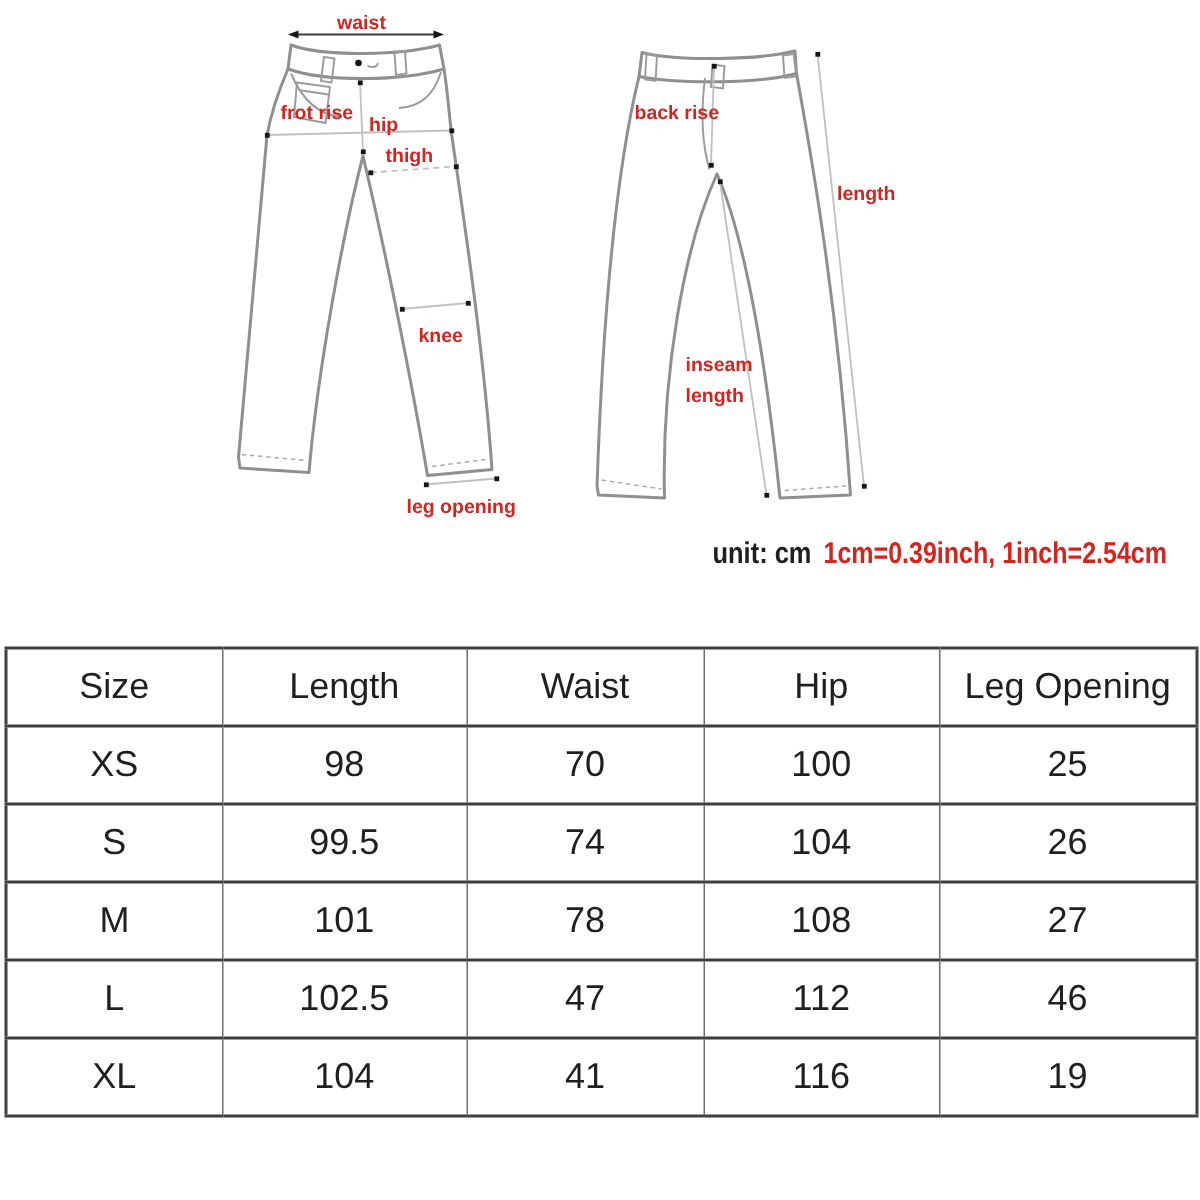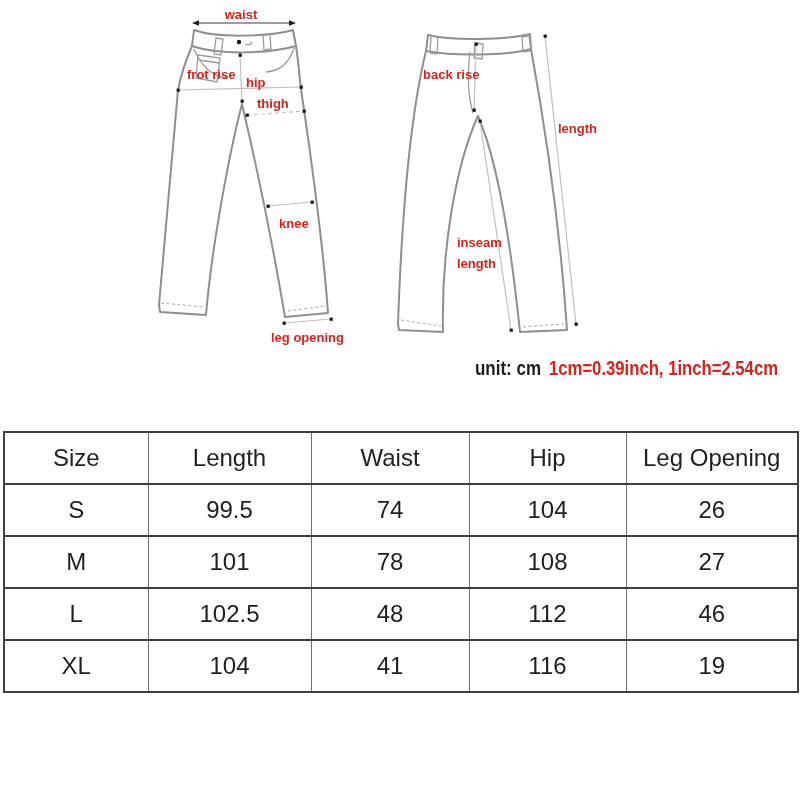--- a/index.html
+++ b/index.html
@@ -133,37 +133,44 @@
       <tr>
         <th>Size</th>
         <th>Length</th>
         <th>Waist</th>
         <th>Hip</th>
         <th>Leg Opening</th>
       </tr>
     </thead>
     <tbody>
       <tr>
+        <td>XS</td>
+        <td>98</td>
+        <td>70</td>
+        <td>100</td>
+        <td>25</td>
+      </tr>
+      <tr>
         <td>S</td>
         <td>99.5</td>
         <td>74</td>
         <td>104</td>
         <td>26</td>
       </tr>
       <tr>
         <td>M</td>
         <td>101</td>
         <td>78</td>
         <td>108</td>
         <td>27</td>
       </tr>
       <tr>
         <td>L</td>
         <td>102.5</td>
-        <td>48</td>
+        <td>47</td>
         <td>112</td>
         <td>46</td>
       </tr>
       <tr>
         <td>XL</td>
         <td>104</td>
         <td>41</td>
         <td>116</td>
         <td>19</td>
       </tr>

